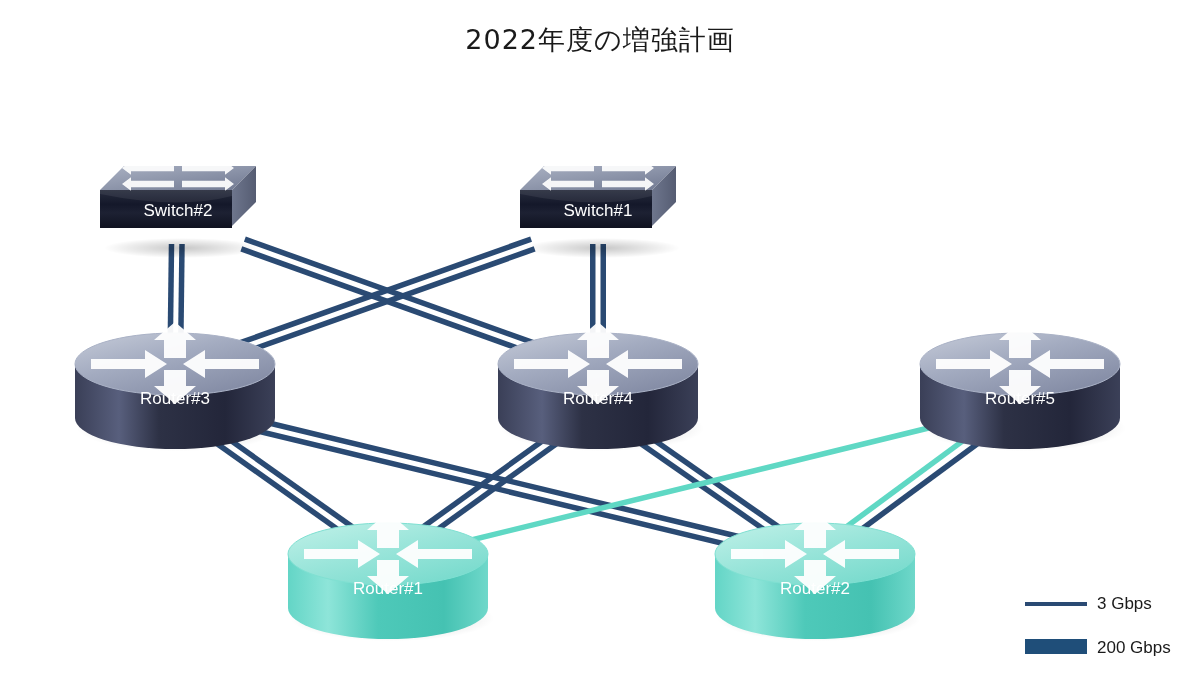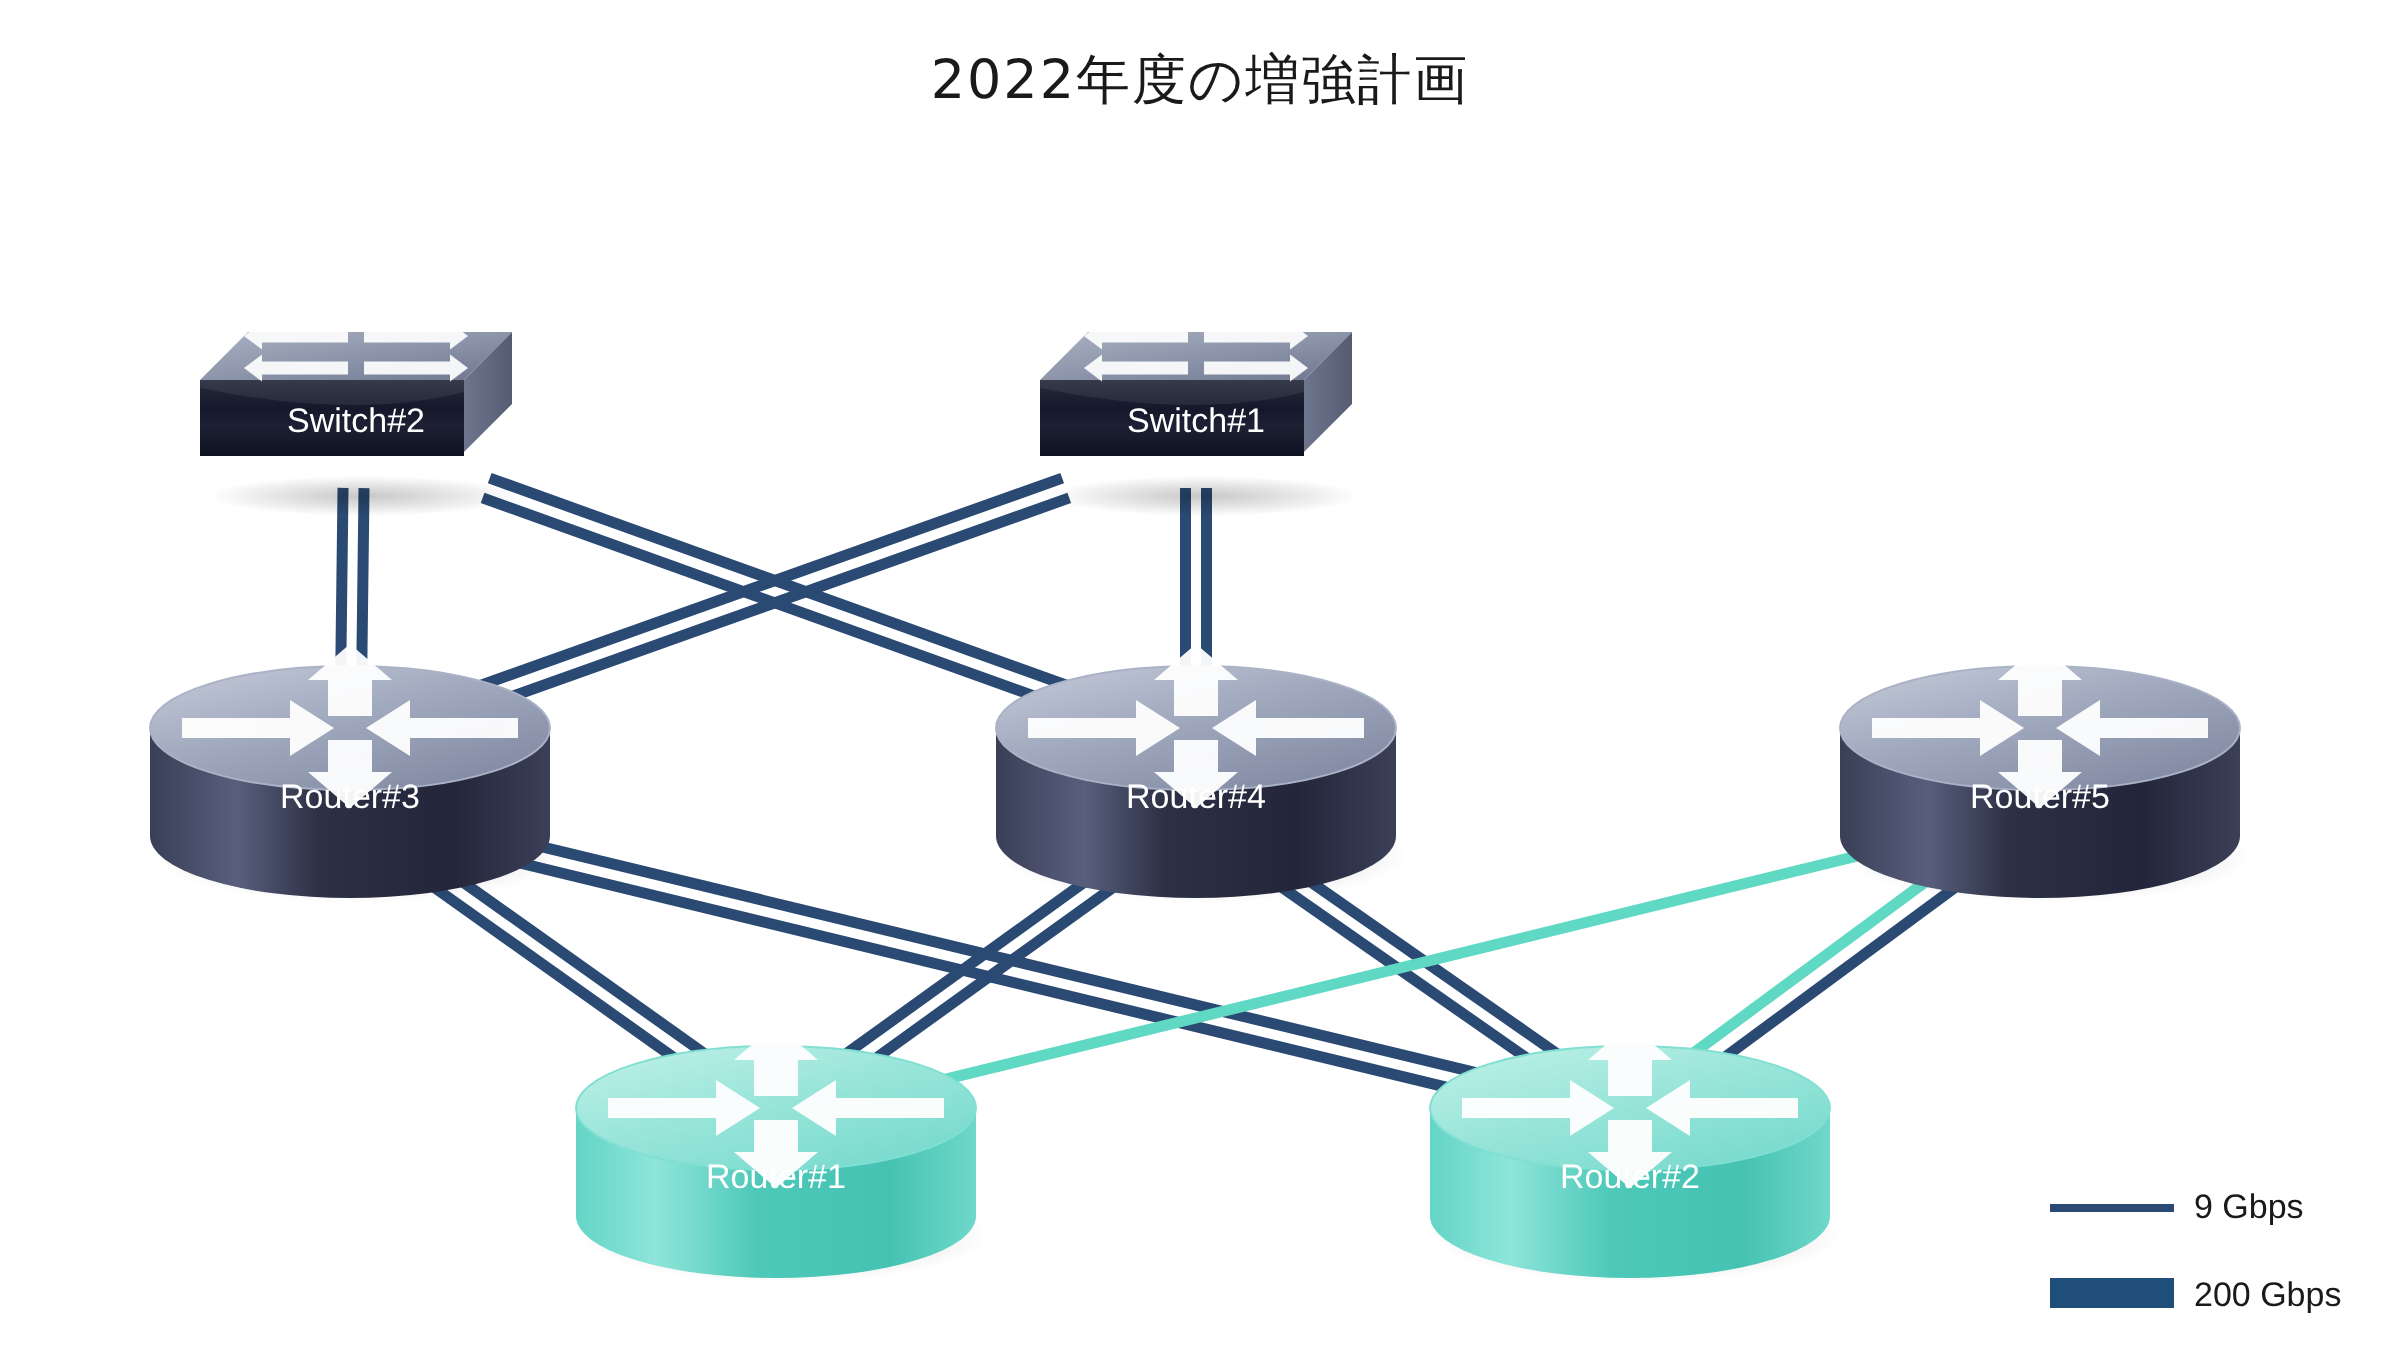--- a/index.html
+++ b/index.html
@@ -226,18 +226,18 @@
             <path d="M 804 544 L 804 560 L 794 560 L 815 578 L 836 560 L 826 560 L 826 544 Z"></path>
             <path d="M 731 533 L 785 533 L 785 524 L 807 538 L 785 552 L 785 543 L 731 543 Z"></path>
             <path d="M 899 533 L 845 533 L 845 524 L 823 538 L 845 552 L 845 543 L 899 543 Z"></path>
           </g>
           <text x="815" y="578" class="nodelabel">Router#2</text>
         </g>
       </g>
   </svg>
 
   <div class="legendswatch" style="left:1025px;top:586px;width:62px;height:4px;background:#2a4a73;"></div>
-  <div class="legendlabel" style="left:1097px;top:578px;">9 Gbps</div>
+  <div class="legendlabel" style="left:1097px;top:578px;">3 Gbps</div>
 
   <div class="legendswatch" style="left:1025px;top:623px;width:62px;height:15px;background:#1f4e79;"></div>
   <div class="legendlabel" style="left:1097px;top:622px;">200 Gbps</div>
 
 </div>
 
 </body></html>

